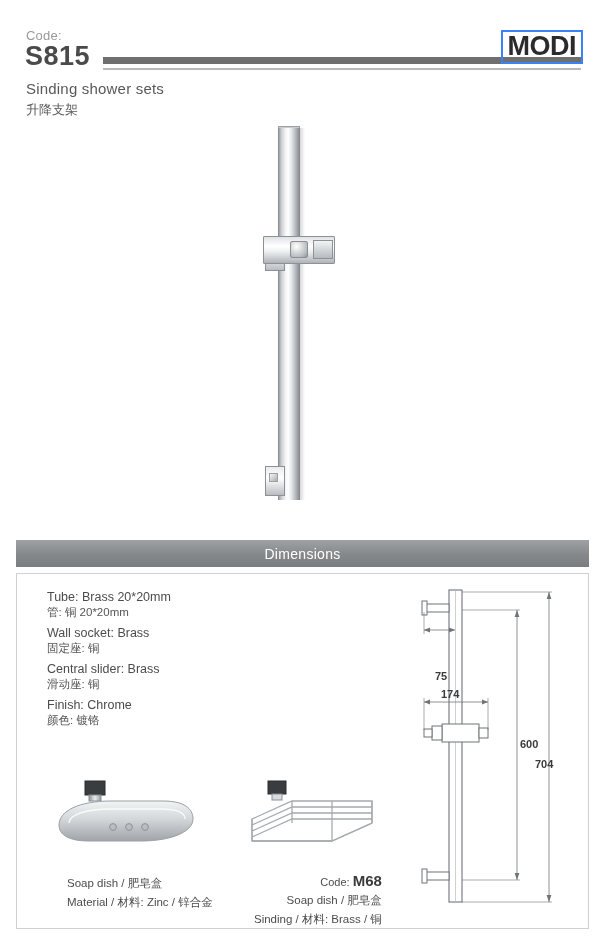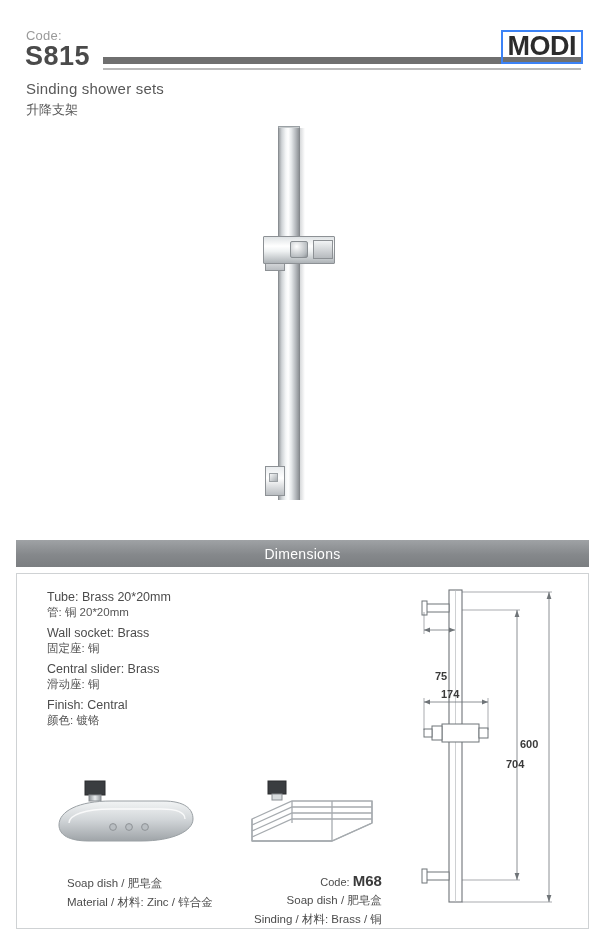--- a/index.html
+++ b/index.html
@@ -261,21 +261,21 @@
 
   <div class="dim-body">
 
     <div class="spec">
       <p class="en">Tube: Brass 20*20mm</p>
       <p class="cn">管: 铜 20*20mm</p>
       <p class="en">Wall socket: Brass</p>
       <p class="cn">固定座: 铜</p>
       <p class="en">Central slider: Brass</p>
       <p class="cn">滑动座: 铜</p>
-      <p class="en">Finish: Central</p>
+      <p class="en">Finish: Chrome</p>
       <p class="cn">颜色: 镀铬</p>
     </div>
 
     <div class="thumb-m87">
       <svg width="155" height="78" viewBox="0 0 155 78">
         <defs>
           <linearGradient id="gm87" x1="0" y1="0" x2="0" y2="1">
             <stop offset="0" stop-color="#f2f4f5"></stop>
             <stop offset="0.45" stop-color="#d3d7da"></stop>
             <stop offset="1" stop-color="#9fa4a8"></stop>
@@ -367,17 +367,17 @@
         <line x1="147" y1="12" x2="147" y2="322" stroke="#6f7478" stroke-width="0.8"></line>
         <polygon points="147,12 144.6,19 149.4,19" fill="#6f7478"></polygon>
         <polygon points="147,322 144.6,315 149.4,315" fill="#6f7478"></polygon>
         <line x1="60" y1="12" x2="150" y2="12" stroke="#6f7478" stroke-width="0.6"></line>
         <line x1="60" y1="322" x2="150" y2="322" stroke="#6f7478" stroke-width="0.6"></line>
       </svg>
 
       <div class="dim-num" style="left:33px; top:42px;margin-top:48px;">75</div>
       <div class="dim-num" style="left:39px; top:108px;">174</div>
       <div class="dim-num" style="left:118px; top:158px;">600</div>
-      <div class="dim-num" style="left:104px; top:178px;">704</div>
+      <div class="dim-num" style="left:133px; top:178px;">704</div>
     </div>
 
   </div>
 </div>
 
 </body></html>

